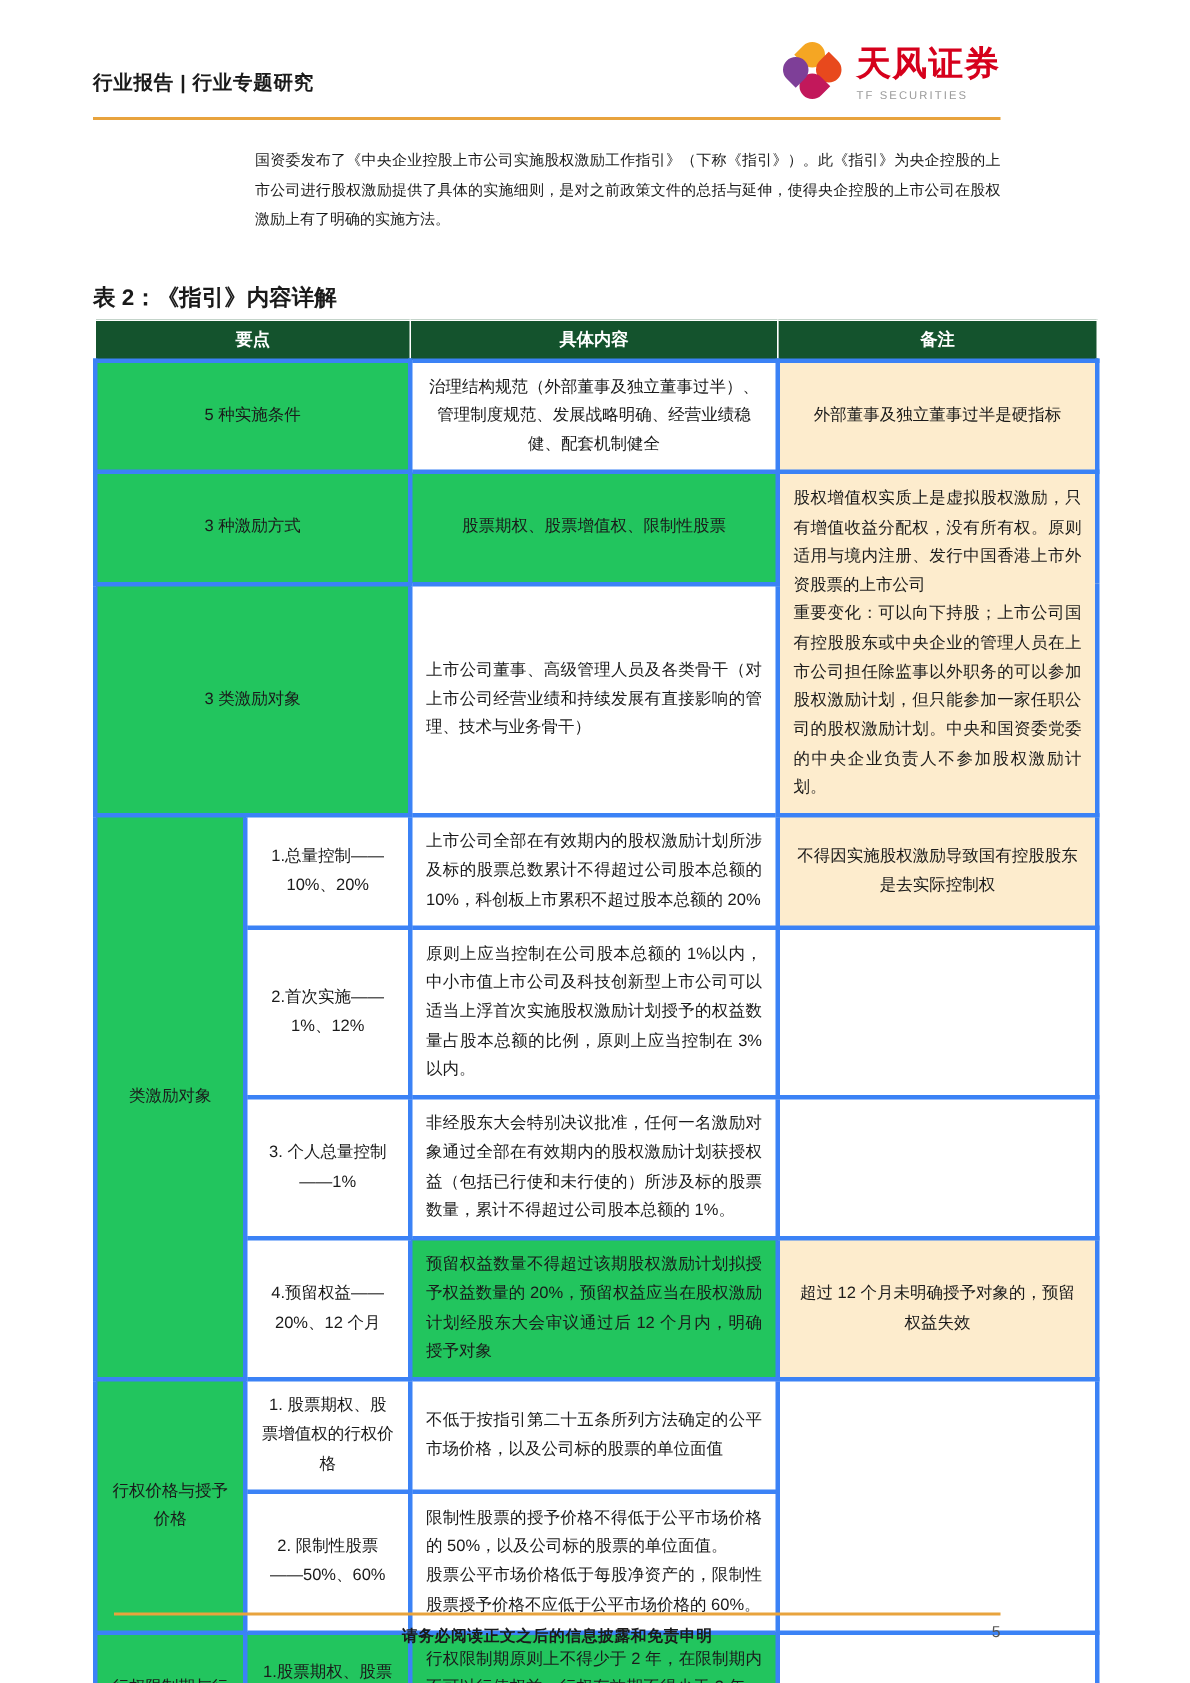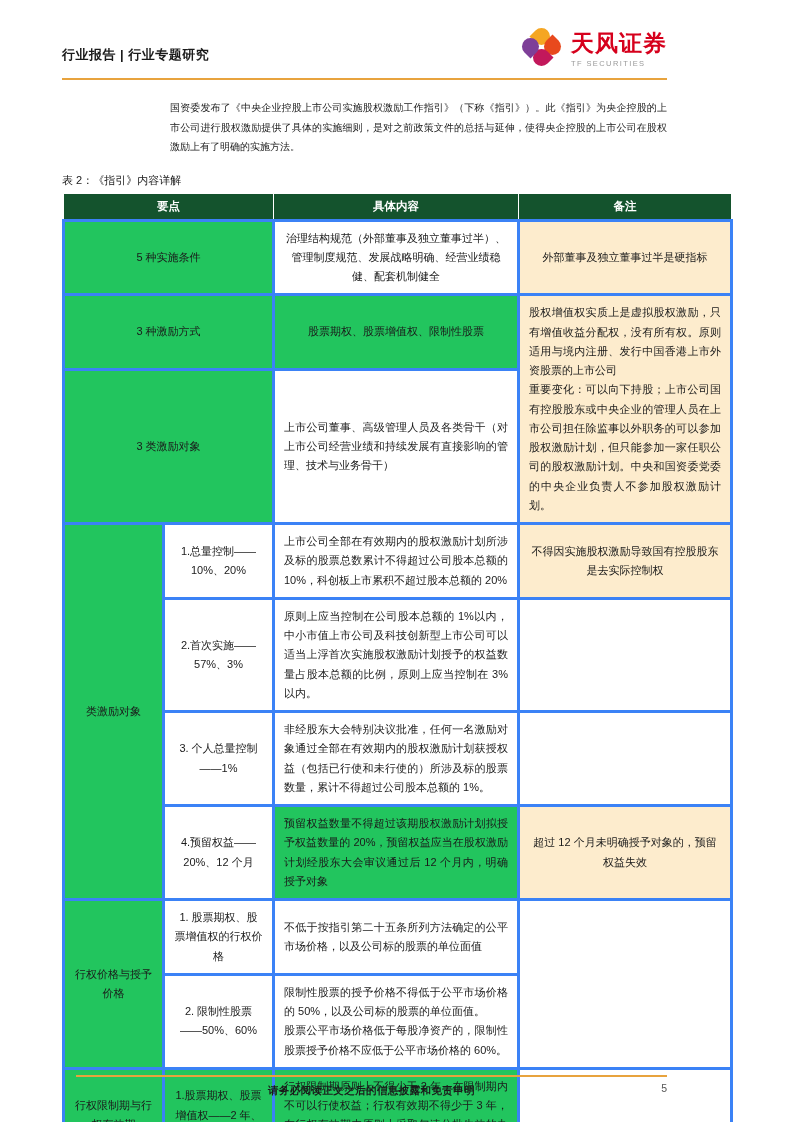--- a/index.html
+++ b/index.html
@@ -58,23 +58,23 @@
   .intro{
     margin-top:18px;
     margin-left:108px;
     font-size:10px;
     line-height:1.95;
     text-align:justify;
     color:#1a1a1a;
   }
   
   .tbl-caption{
-    margin-top:16px;
-    font-size:11px;
-    font-weight:normal;
+    margin-top:32px;
+    font-size:15px;
+    font-weight:bold;
     color:#1a1a1a;
   }
   
   table{
     width:100%;
     border-collapse:collapse;
     margin-top:5px;
     table-layout:fixed;
   }
   th{
@@ -174,21 +174,21 @@
         <td class="c-body just">上市公司董事、高级管理人员及各类骨干（对上市公司经营业绩和持续发展有直接影响的管理、技术与业务骨干）</td>
       </tr>
 
       <tr>
         <td class="c-label" rowspan="4">类激励对象</td>
         <td class="sub-label">1.总量控制——10%、20%</td>
         <td class="c-body just">上市公司全部在有效期内的股权激励计划所涉及标的股票总数累计不得超过公司股本总额的 10%，科创板上市累积不超过股本总额的 20%</td>
         <td class="c-note">不得因实施股权激励导致国有控股股东是去实际控制权</td>
       </tr>
       <tr>
-        <td class="sub-label row-div">2.首次实施——57%、3%</td>
+        <td class="sub-label row-div">2.首次实施——1%、12%</td>
         <td class="c-body just row-div">原则上应当控制在公司股本总额的 1%以内，中小市值上市公司及科技创新型上市公司可以适当上浮首次实施股权激励计划授予的权益数量占股本总额的比例，原则上应当控制在 3%以内。</td>
         <td class="c-body"></td>
       </tr>
       <tr>
         <td class="sub-label row-div">3. 个人总量控制——1%</td>
         <td class="c-body just row-div">非经股东大会特别决议批准，任何一名激励对象通过全部在有效期内的股权激励计划获授权益（包括已行使和未行使的）所涉及标的股票数量，累计不得超过公司股本总额的 1%。</td>
         <td class="c-body"></td>
       </tr>
       <tr>
         <td class="sub-label row-div">4.预留权益——20%、12 个月</td>

